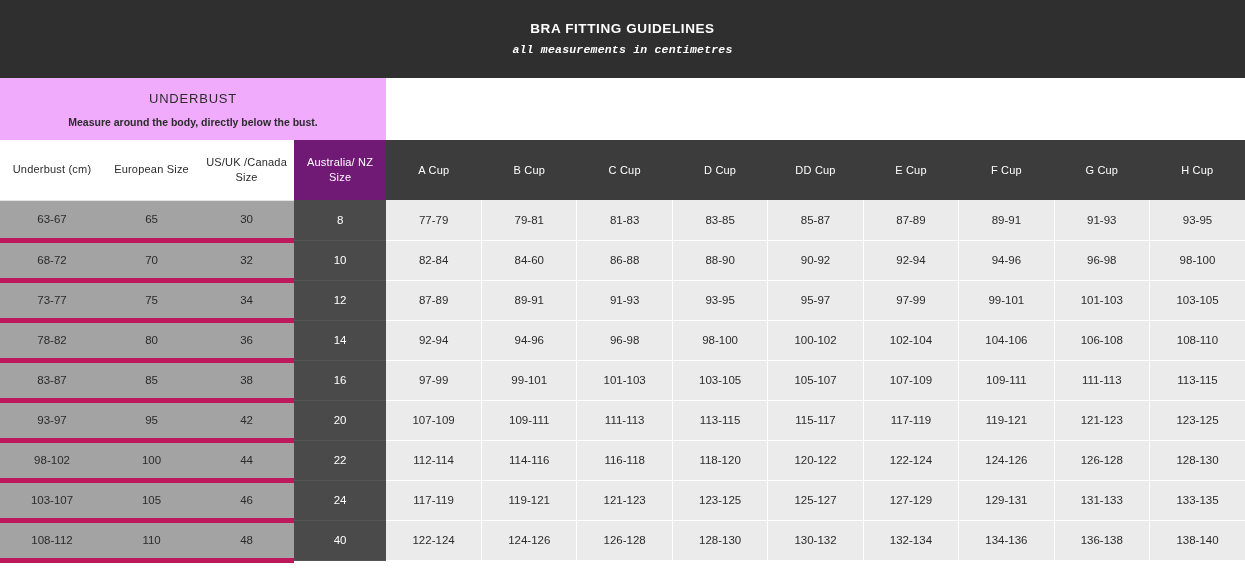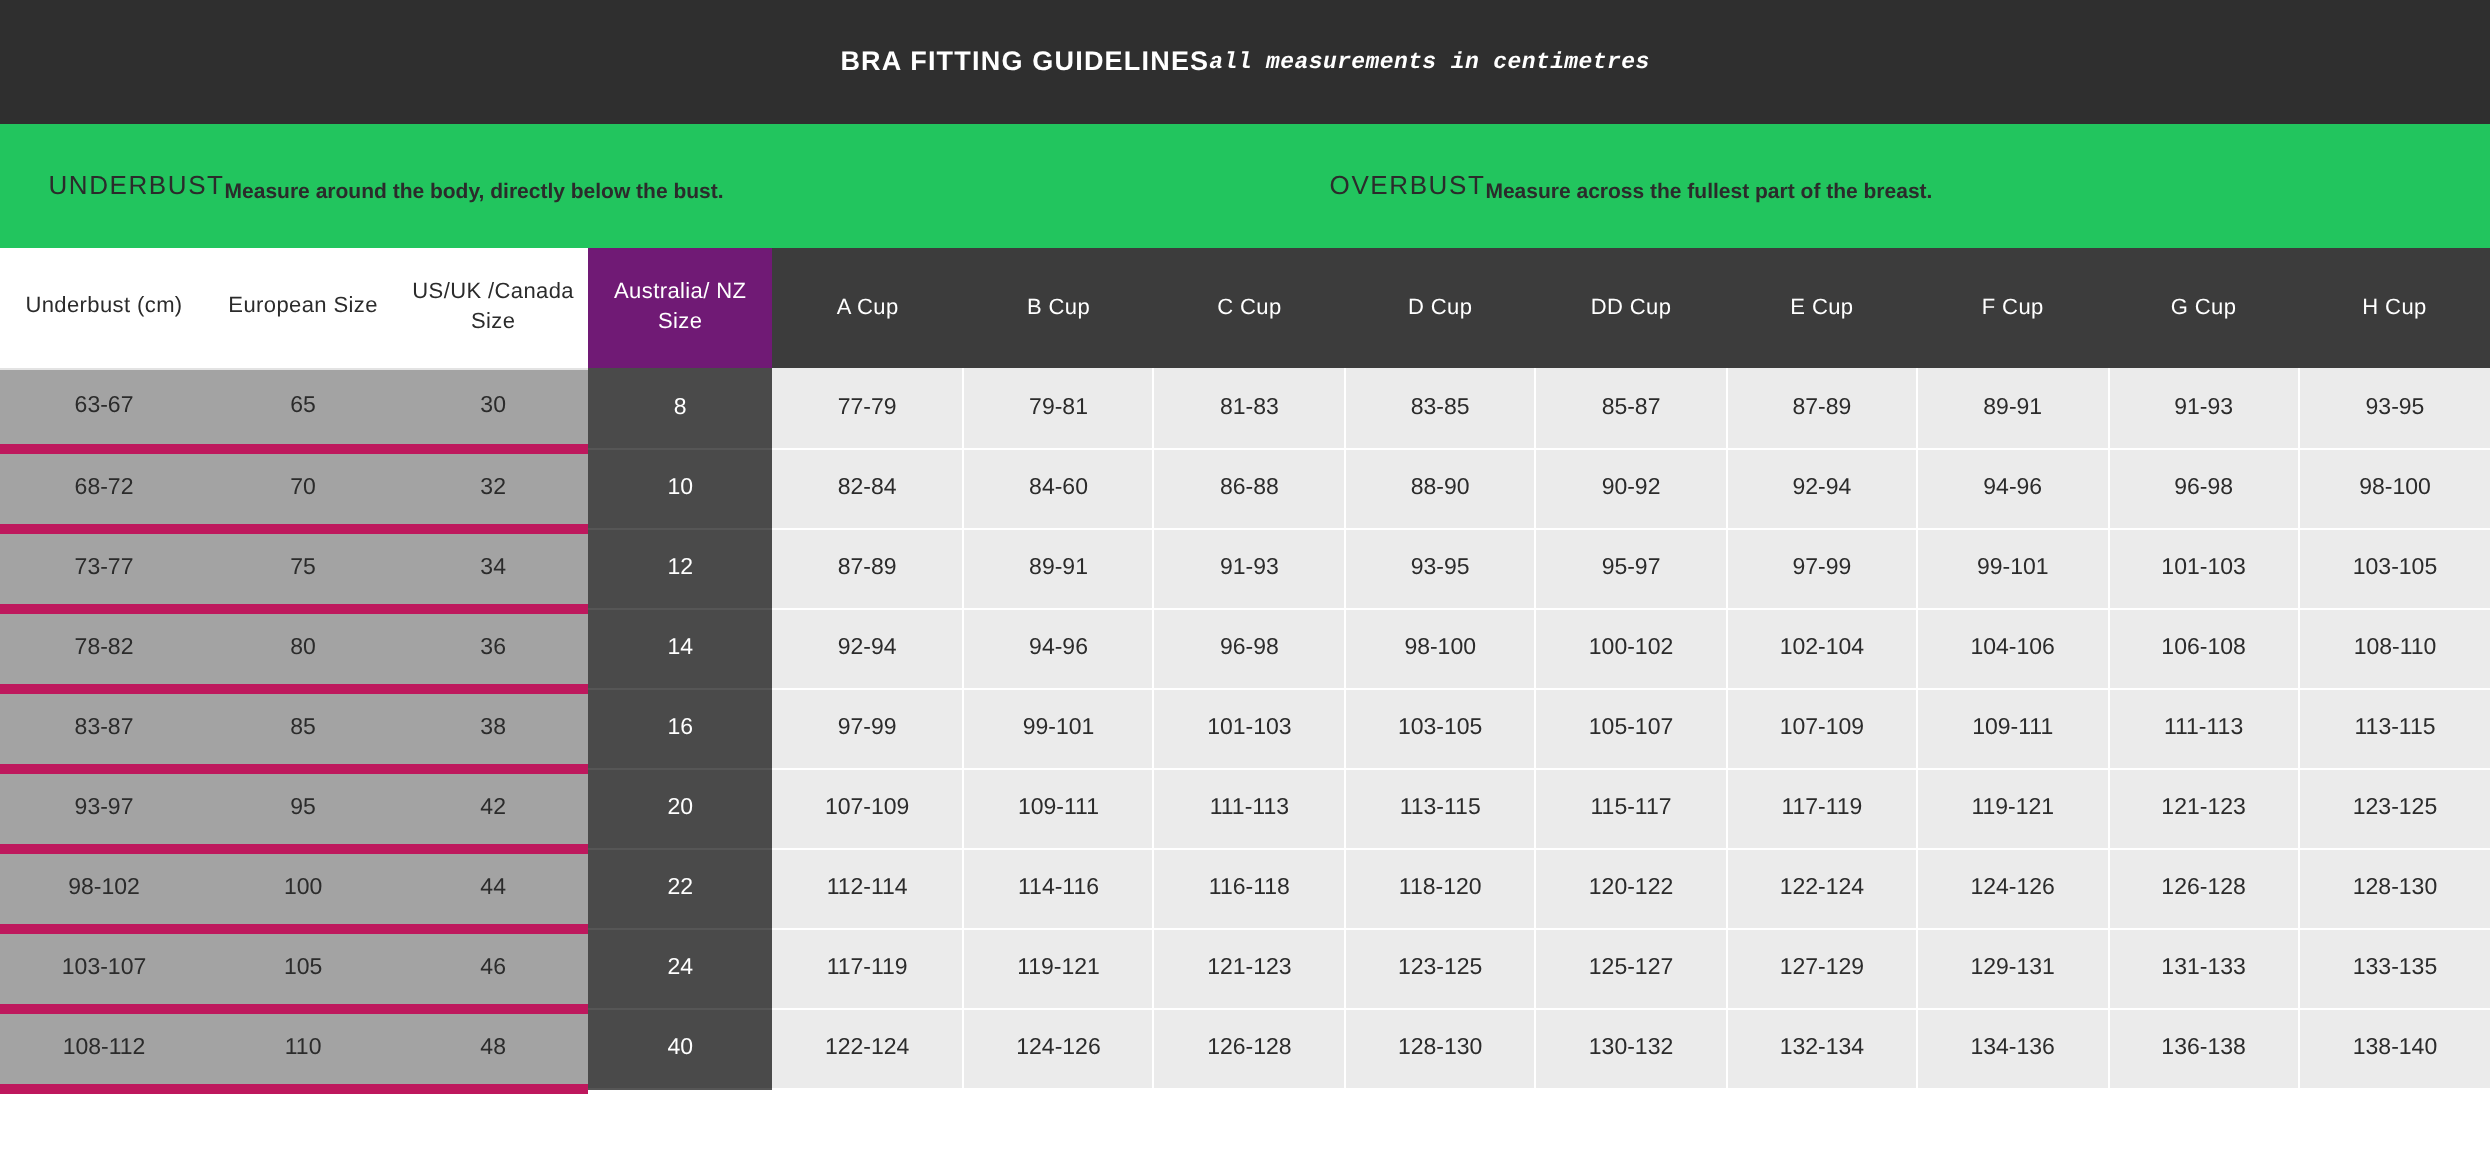--- a/index.html
+++ b/index.html
@@ -18,23 +18,23 @@
     width: 1245px;
     height: 587px;
     position: relative;
     background: #ffffff;
   }
 
   
   .banner {
     background: #2f2f2f;
     color: #ffffff;
-    height: 62px;
+    height: 78px;
     display: flex;
-    flex-direction: row;
+    flex-direction: column;
     align-items: center;
     justify-content: center;
     box-sizing: border-box;
   }
   .banner-title {
     font-size: 13.5px;
     font-weight: bold;
     letter-spacing: 0.6px;
     line-height: 20px;
   }
@@ -50,25 +50,25 @@
 
   
   .sections {
     display: flex;
     width: 100%;
     box-sizing: border-box;
     height: 62px;
   }
   .section-block {
     display: flex;
-    flex-direction: row;
+    flex-direction: column;
     align-items: center;
     justify-content: center;
     box-sizing: border-box;
-    background: #22c55e;
+    background: #f0abfc;
   }
   .section-underbust { width: 386px; }
   .section-overbust { width: 859px; }
   .section-title {
     font-size: 13px;
     letter-spacing: 0.8px;
     color: #2b2b2b;
     line-height: 20px;
   }
   .section-note {
@@ -155,24 +155,20 @@
 
   <div class="banner">
     <div class="banner-title">BRA FITTING GUIDELINES</div>
     <div class="banner-sub">all measurements in centimetres</div>
   </div>
 
   <div class="sections">
     <div class="section-block section-underbust">
       <div class="section-title">UNDERBUST</div>
       <div class="section-note">Measure around the body, directly below the bust.</div>
-    </div>
-    <div class="section-block section-overbust">
-      <div class="section-title">OVERBUST</div>
-      <div class="section-note">Measure across the fullest part of the breast.</div>
     </div>
   </div>
 
   <table class="size-table">
     <colgroup>
       <col class="c-underbust">
       <col class="c-euro">
       <col class="c-usuk">
       <col class="c-au">
       <col class="c-cup">

